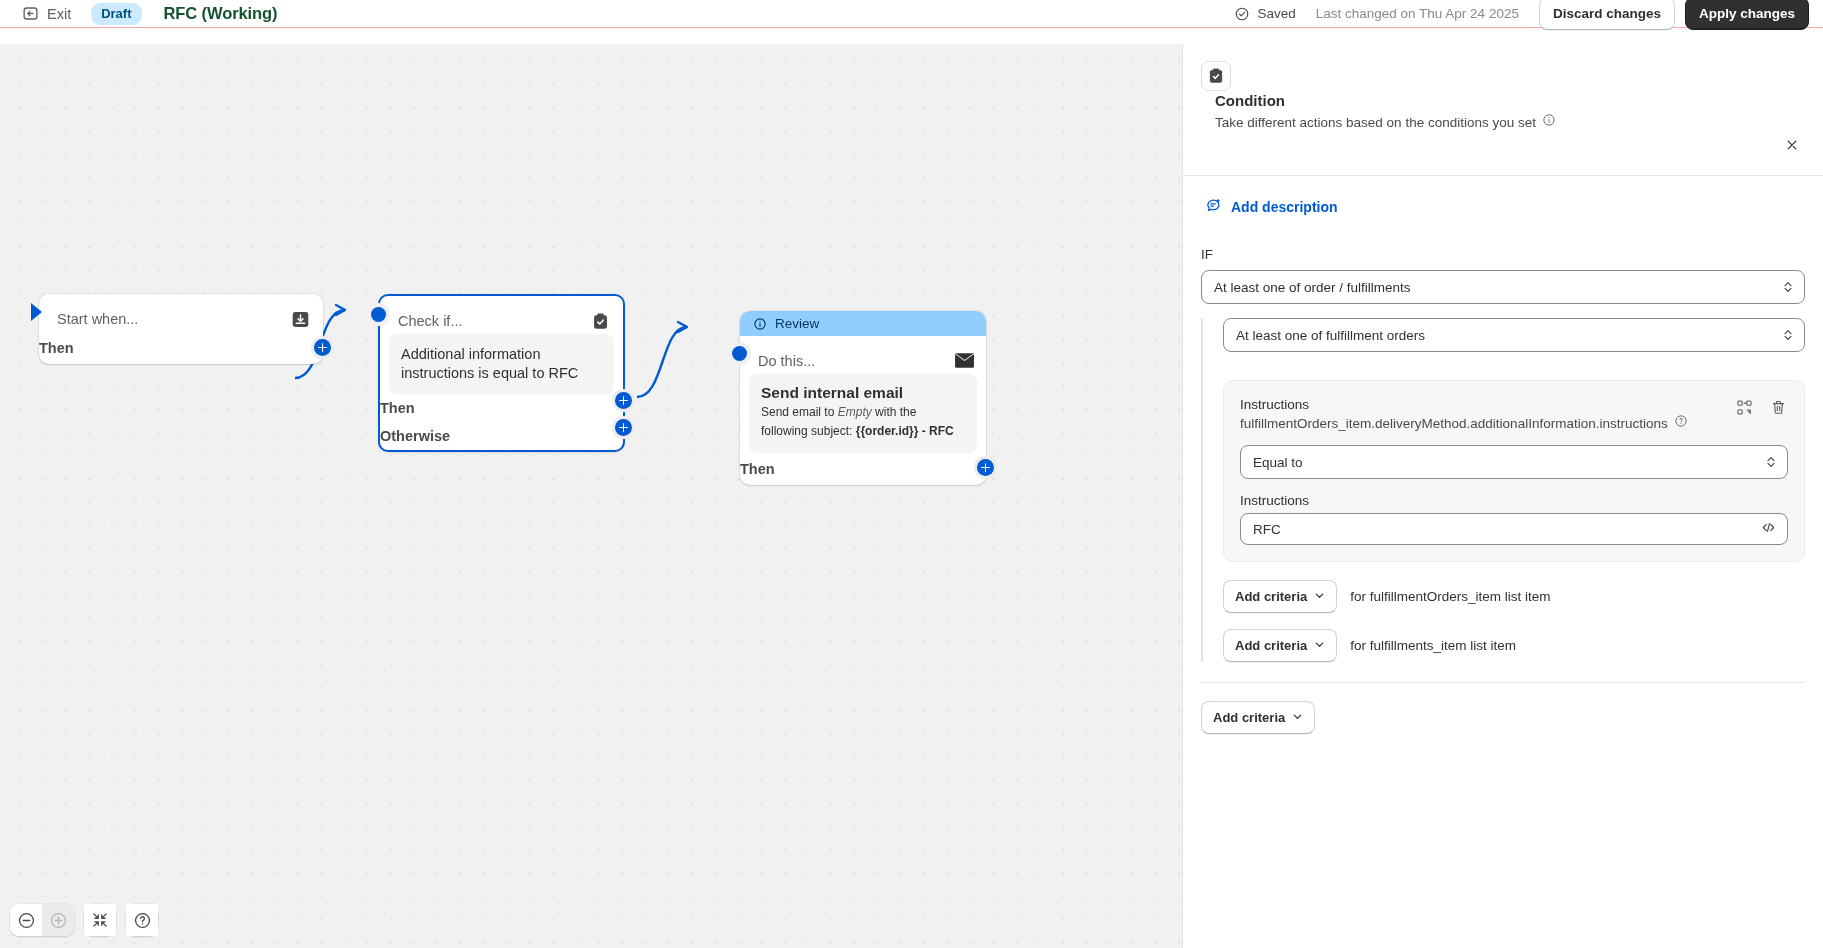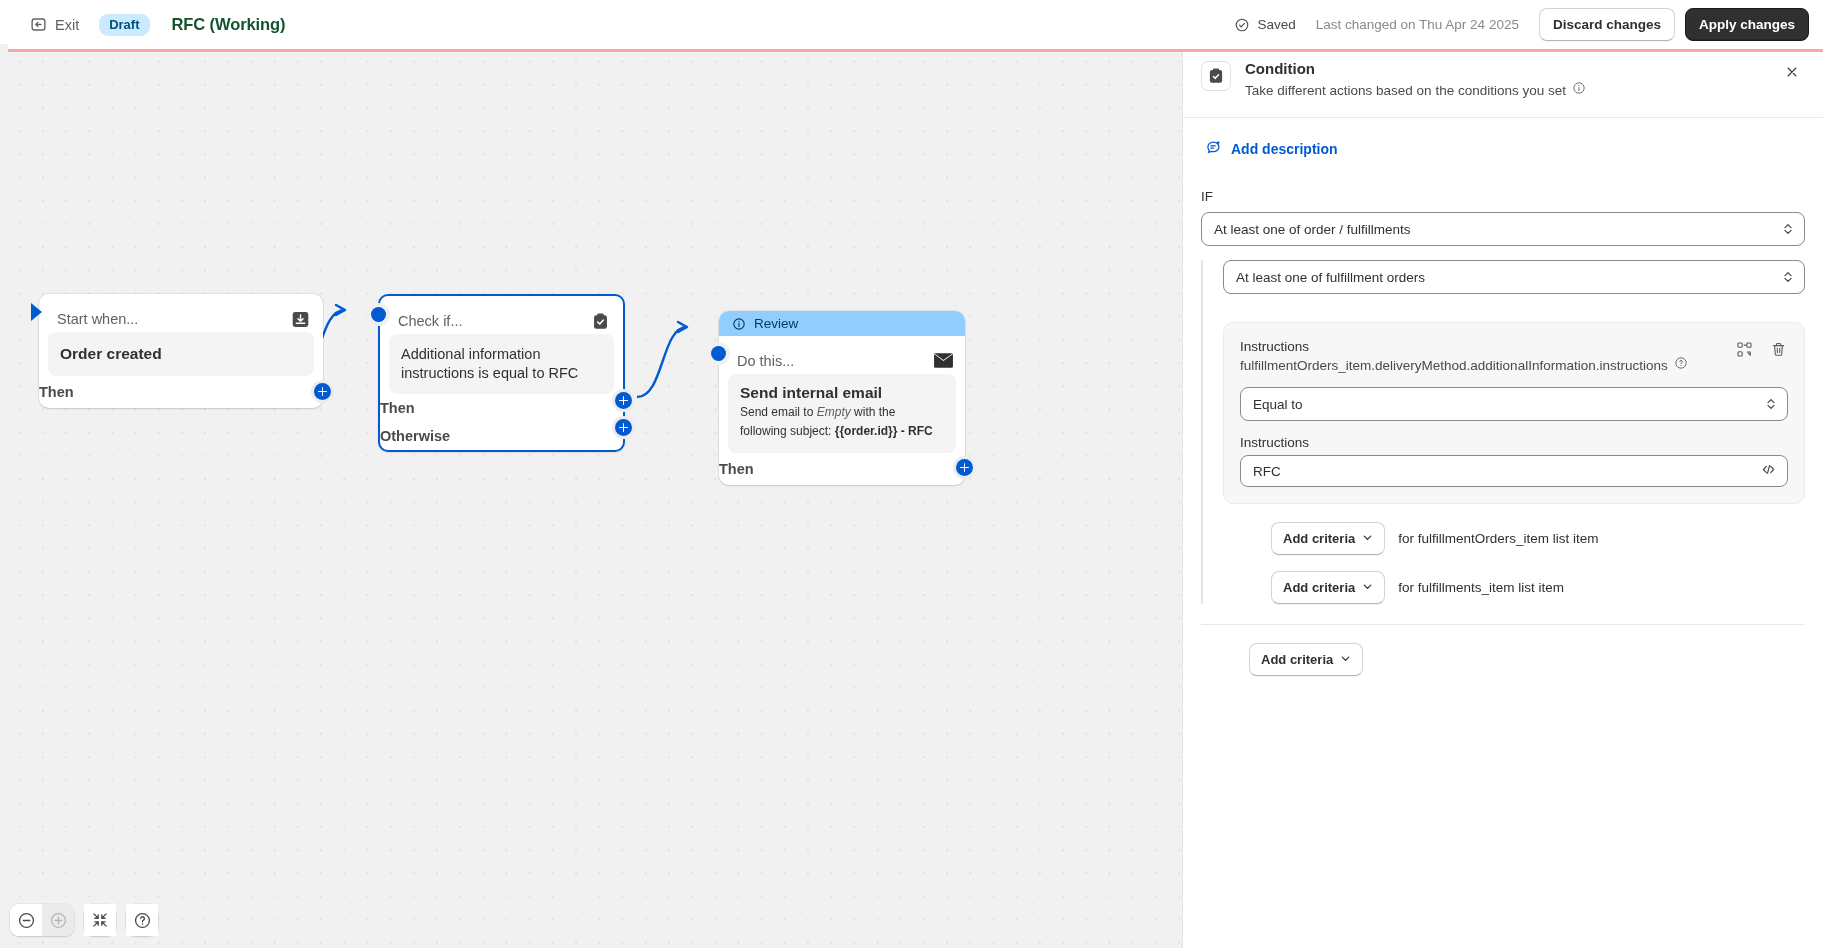--- a/index.html
+++ b/index.html
@@ -7,23 +7,23 @@
     width: 1823px; height: 948px;
     font-family: "Liberation Sans", sans-serif;
     background: #ffffff;
     overflow: hidden;
     -webkit-font-smoothing: antialiased;
   }
   #app { position: relative; width: 1823px; height: 948px; }
 
   
   .topbar {
-    position: absolute; top: 0; left: 8px; right: 0; height: 52px;
+    position: absolute; top: 0; left: 0; right: 0; height: 28px;
     background: #ffffff;
-    border-bottom: 3px solid #fca5a5;
+    border-bottom: 1px solid #fca5a5;
     display: flex; align-items: center;
     z-index: 40;
   }
   .tb-left { display: flex; align-items: center; gap: 0px; padding-left: 14px; }
   .exit-btn {
     display: flex; align-items: center; gap: 8px;
     padding: 5px 8px; border-radius: 8px; cursor: pointer;
     color: #616161; font-size: 14.5px;
   }
   .exit-icon { width: 17px; height: 17px; display:block; }
@@ -143,21 +143,21 @@
 
   
   #node-condition {
     left: 378px; top: 250px; width: 247px;
     border: 2px solid #005bd3; border-radius: 10px;
     box-shadow: 0 1px 2px rgba(0,0,0,0.10);
   }
   #node-condition .node-body { font-size: 14.5px; color: #303030; line-height: 19px; }
 
   
-  #node-action { left: 719px; top: 267px; width: 246px; overflow: visible; }
+  #node-action { left: 740px; top: 267px; width: 246px; overflow: visible; }
   .review-banner {
     display: flex; align-items: center; gap: 8px;
     height: 25px; padding: 0 0 0 13px;
     background: #91cdff;
     border-radius: 10px 10px 0 0;
     font-size: 13.5px; color: #00395e; font-weight: 400;
   }
   .review-icon { width: 14px; height: 14px; display:block; }
   #node-action .node-body { padding: 10px 12px 12px; }
   .act-title { font-size: 15.5px; font-weight: 700; color: #303030; margin-bottom: 1px; }
@@ -188,20 +188,21 @@
     position: absolute; top: 44px; right: 0;
     width: 641px; height: 904px;
     background: #ffffff;
     border-left: 1px solid #e3e3e3;
     overflow-y: auto;
   }
   .panel-header {
     display: flex; align-items: flex-start;
     padding: 15px 18px 17px 18px;
     border-bottom: 1px solid #e8e8e8;
+    flex-direction: column;
   }
   .panel-icon-box {
     width: 30px; height: 30px; border-radius: 7px;
     border: 1px solid #e0e0e0; background: #fff;
     display: flex; align-items: center; justify-content: center;
     flex: 0 0 auto; margin-top: 2px;
   }
   .panel-head-text { margin-left: 14px; }
   .panel-title { font-size: 15px; font-weight: 700; color: #303030; line-height: 20px; }
   .panel-sub {
@@ -269,21 +270,20 @@
   .addrow { display: flex; align-items: center; gap: 13px; margin-top: 18px; }
   .addrow.tight { margin-top: 16px; }
   .btn-addcriteria {
     display: inline-flex; gap: 7px;
     background: #ffffff; color: #303030;
     border: 1px solid #d3d3d3; border-bottom-color: #b5b5b5;
     border-radius: 8px; padding: 8px 11px;
     font-size: 13px; font-weight: 650; cursor: pointer;
     box-shadow: 0 1px 0 rgba(0,0,0,0.04);
     font-family: inherit;
-    margin-left: 48px;
   }
   .addrow-text { font-size: 13.5px; color: #303030; }
   .panel-divider { height: 1px; background: #e8e8e8; margin: 20px 0 0 0; }
 
   .info-i { display: inline-block; vertical-align: middle; }
 </style>
 </head>
 <body>
 
 <div id="app">
@@ -335,21 +335,20 @@
       <div class="node-head">
         <span class="node-head-label">Start when...</span>
         <span class="node-head-icon">
           <svg viewBox="0 0 20 20" width="19" height="19">
             <rect x="1.8" y="2.2" width="16.4" height="15.6" rx="2.6" fill="#4a4a4a"></rect>
             <path d="M10 5.2v6.2M10 11.9 7.3 9.1M10 11.9l2.7-2.8" stroke="#fff" stroke-width="1.5" fill="none" stroke-linecap="round" stroke-linejoin="round"></path>
             <path d="M5.6 13.9h8.8" stroke="#fff" stroke-width="1.5" stroke-linecap="round"></path>
           </svg>
         </span>
       </div>
-      <div class="node-body">Order created</div>
       <div class="node-foot">
         <span>Then</span>
       </div>
       <div class="port-plus" style="right:-11px; bottom:5px;">
           <span class="plusdot"></span>
         </div>
     </div>
 
     <div class="node" id="node-condition">
       <div class="port-in" style="left:-13px; top:7px;"></div>

